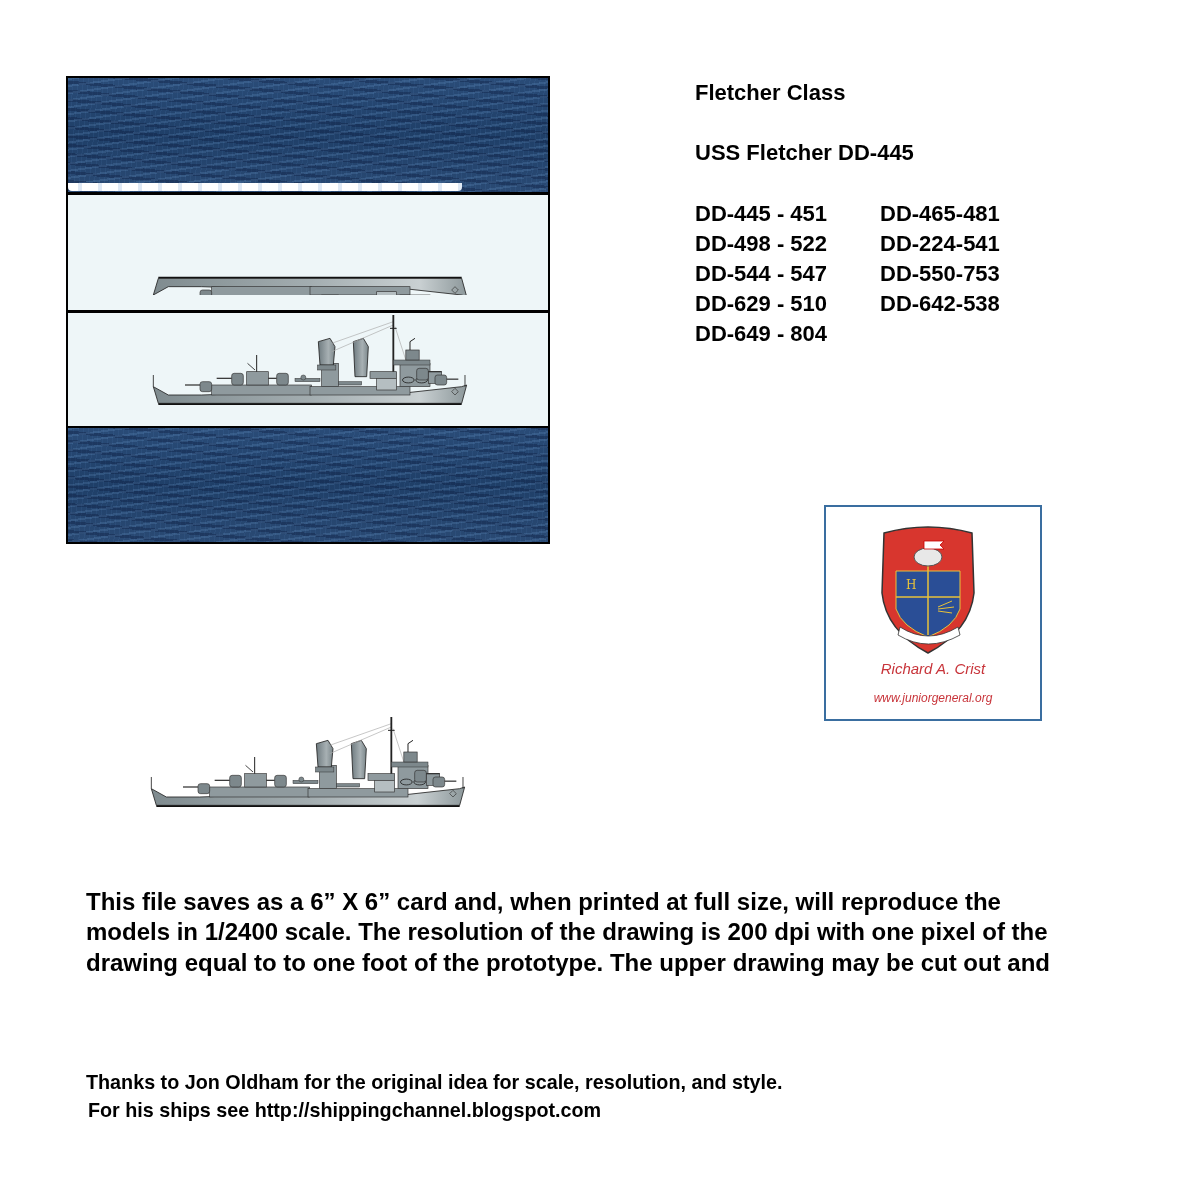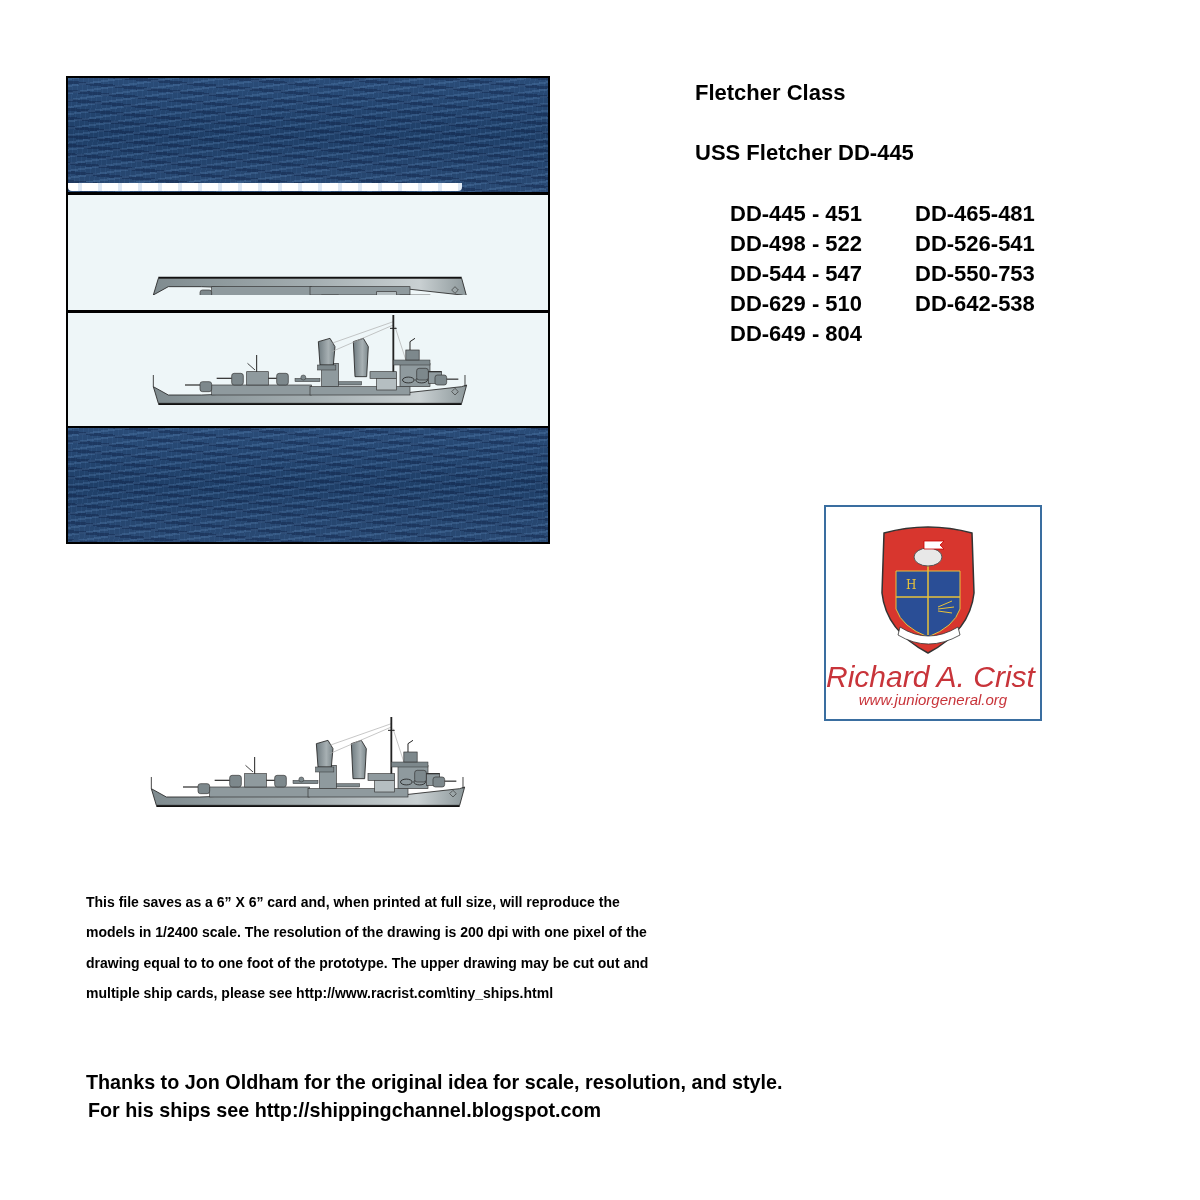--- a/index.html
+++ b/index.html
@@ -27,37 +27,37 @@
     .fold-3 { top: 348px; }
     .ship-top { position: absolute; left: 52px; top: 117px; width: 380px; height: 100px; }
     .ship-mid { position: absolute; left: 52px; top: 250px; width: 380px; height: 100px; }
 
     
     .info { position: absolute; left: 695px; top: 80px; font-weight: bold; font-size: 22px; }
     .class-title { position: absolute; top: 0; white-space: nowrap; }
     .ship-title { position: absolute; top: 60px; white-space: nowrap; text-align: center; }
     .hulls { position: absolute; top: 120px; display: grid;
              grid-template-columns: 185px 160px; row-gap: 3px; white-space: nowrap; }
-    .hulls span { line-height: 27px; margin-left: 35px; }
+    .hulls span { line-height: 27px; }
 
     
     .logo { position: absolute; left: 824px; top: 505px; width: 214px; height: 212px;
             border: 2px solid #3a6ea0; background: #fff; }
     .crest { position: absolute; left: 52px; top: 16px; width: 100px; height: 132px; }
-    .logo-name { position: absolute; left: 0; width: 100%; top: 153px; text-align: left;
-                 color: #c8343a; font-style: italic; font-size: 30px; }
+    .logo-name { position: absolute; left: 0; width: 100%; top: 153px; text-align: center;
+                 color: #c8343a; font-style: italic; font-size: 15px; }
     .logo-url { position: absolute; left: 0; width: 100%; top: 184px; text-align: center;
-                color: #c8343a; font-style: italic; font-size: 15px; }
+                color: #c8343a; font-style: italic; font-size: 12px; }
 
     
     .ship-single { position: absolute; left: 118px; top: 712px; width: 380px; height: 100px; }
 
     
     .desc { position: absolute; left: 86px; top: 887px; width: 1040px;
-            font-weight: bold; font-size: 14px; line-height: 30.3px; }
+            font-weight: bold; font-size: 24px; line-height: 30.3px; }
     .desc p { margin: 0; white-space: nowrap; }
     .thanks { position: absolute; left: 86px; top: 1068px; font-weight: bold;
               font-size: 21px; line-height: 28px; transform: scaleX(0.94); transform-origin: left; }
     .thanks p { margin: 0; white-space: nowrap; }
     .thanks p.indent { padding-left: 2px; }
   </style>
 </head>
 <body>
 
 <svg width="0" height="0" style="position:absolute">
@@ -149,21 +149,21 @@
   <div class="sea sea-bottom"></div>
 </div>
 
 <div class="info">
   <div class="class-title">Fletcher Class</div>
   <div class="ship-title">USS Fletcher DD-445</div>
   <div class="hulls">
     <span>DD-445 - 451</span>
     <span>DD-465-481</span>
     <span>DD-498 - 522</span>
-    <span>DD-526-541</span>
+    <span>DD-224-541</span>
     <span>DD-544 - 547</span>
     <span>DD-550-753</span>
     <span>DD-629 - 510</span>
     <span>DD-642-538</span>
     <span>DD-649 - 804</span>
     <span></span>
   </div>
 </div>
 
 <div class="logo">
@@ -183,19 +183,18 @@
 </div>
 
 <svg class="ship-single" viewBox="0 -20 380 120">
   <use href="#fletcher"></use>
 </svg>
 
 <div class="desc">
   <p>This file saves as a 6” X 6” card and, when printed at full size, will reproduce the</p>
   <p>models in 1/2400 scale. The resolution of the drawing is 200 dpi with one pixel of the</p>
   <p>drawing equal to to one foot of the prototype. The upper drawing may be cut out and</p>
-  <p>multiple ship cards, please see  http://www.racrist.com\tiny_ships.html</p>
 </div>
 
 <div class="thanks">
   <p>Thanks to Jon Oldham for the original idea for scale, resolution, and style.</p>
   <p class="indent">For his ships see  http://shippingchannel.blogspot.com</p>
 </div>
 
 </body></html>

